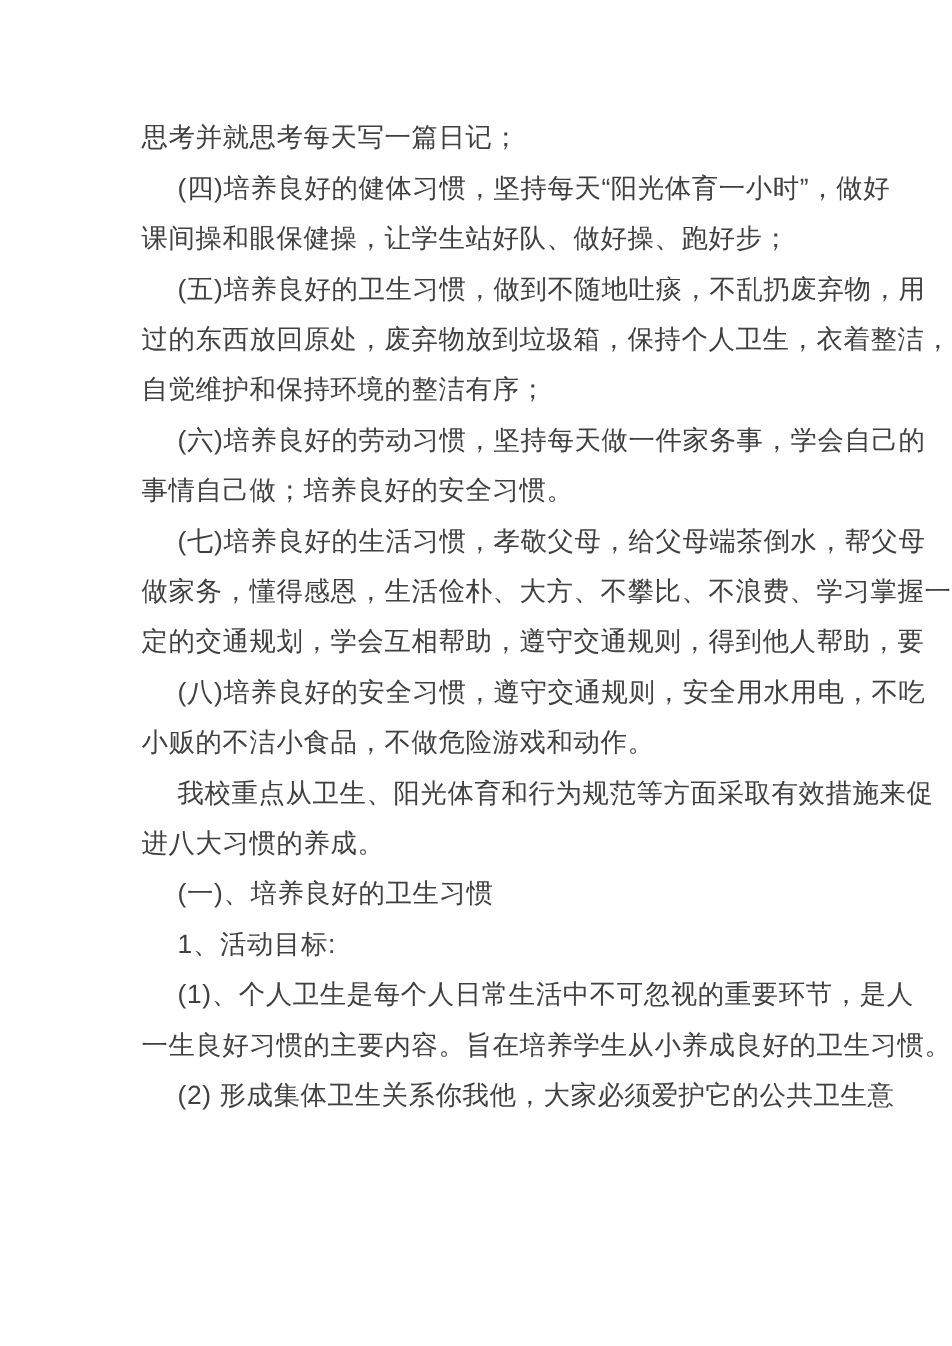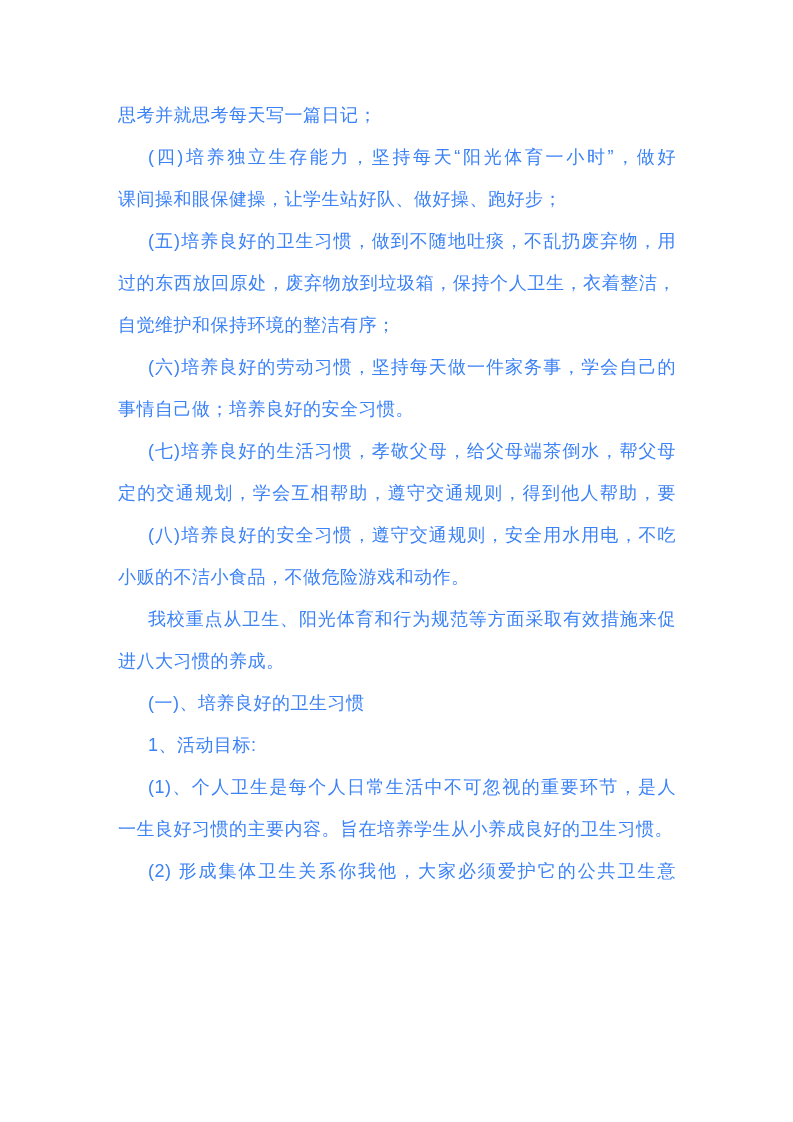--- a/index.html
+++ b/index.html
@@ -18,51 +18,52 @@
   }
   .content {
     position: absolute;
     top: 94px;
     left: 118px;
     width: 558px;
   }
   .line {
     height: 42px;
     line-height: 42px;
-    font-size: 18px;
+    font-size: 22px;
     letter-spacing: 0.5px;
-    color: #3b82f6;
+    color: #404040;
     text-align: justify;
     text-align-last: justify;
     white-space: nowrap;
     overflow: visible;
   }
   .line.indent {
     padding-left: 30px;
   }
   .line.last {
     text-align: left;
     text-align-last: left;
     white-space: nowrap;
   }
 </style>
 </head>
 <body>
 
 <div class="page">
   <div class="content" id="doc" style="color: rgb(62, 62, 62);">
       <div class="line last">思考并就思考每天写一篇日记；</div>
-      <div class="line indent">(四)培养独立生存能力，坚持每天“阳光体育一小时”，做好</div>
+      <div class="line indent">(四)培养良好的健体习惯，坚持每天“阳光体育一小时”，做好</div>
       <div class="line last">课间操和眼保健操，让学生站好队、做好操、跑好步；</div>
       <div class="line indent">(五)培养良好的卫生习惯，做到不随地吐痰，不乱扔废弃物，用</div>
       <div class="line">过的东西放回原处，废弃物放到垃圾箱，保持个人卫生，衣着整洁，</div>
       <div class="line last">自觉维护和保持环境的整洁有序；</div>
       <div class="line indent">(六)培养良好的劳动习惯，坚持每天做一件家务事，学会自己的</div>
       <div class="line last">事情自己做；培养良好的安全习惯。</div>
       <div class="line indent">(七)培养良好的生活习惯，孝敬父母，给父母端茶倒水，帮父母</div>
+      <div class="line">做家务，懂得感恩，生活俭朴、大方、不攀比、不浪费、学习掌握一</div>
       <div class="line">定的交通规划，学会互相帮助，遵守交通规则，得到他人帮助，要</div>
       <div class="line indent">(八)培养良好的安全习惯，遵守交通规则，安全用水用电，不吃</div>
       <div class="line last">小贩的不洁小食品，不做危险游戏和动作。</div>
       <div class="line indent">我校重点从卫生、阳光体育和行为规范等方面采取有效措施来促</div>
       <div class="line last">进八大习惯的养成。</div>
       <div class="line indent last">(一)、培养良好的卫生习惯</div>
       <div class="line indent last">1、活动目标:</div>
       <div class="line indent">(1)、个人卫生是每个人日常生活中不可忽视的重要环节，是人</div>
       <div class="line last">一生良好习惯的主要内容。旨在培养学生从小养成良好的卫生习惯。</div>
       <div class="line indent">(2) 形成集体卫生关系你我他，大家必须爱护它的公共卫生意</div>

